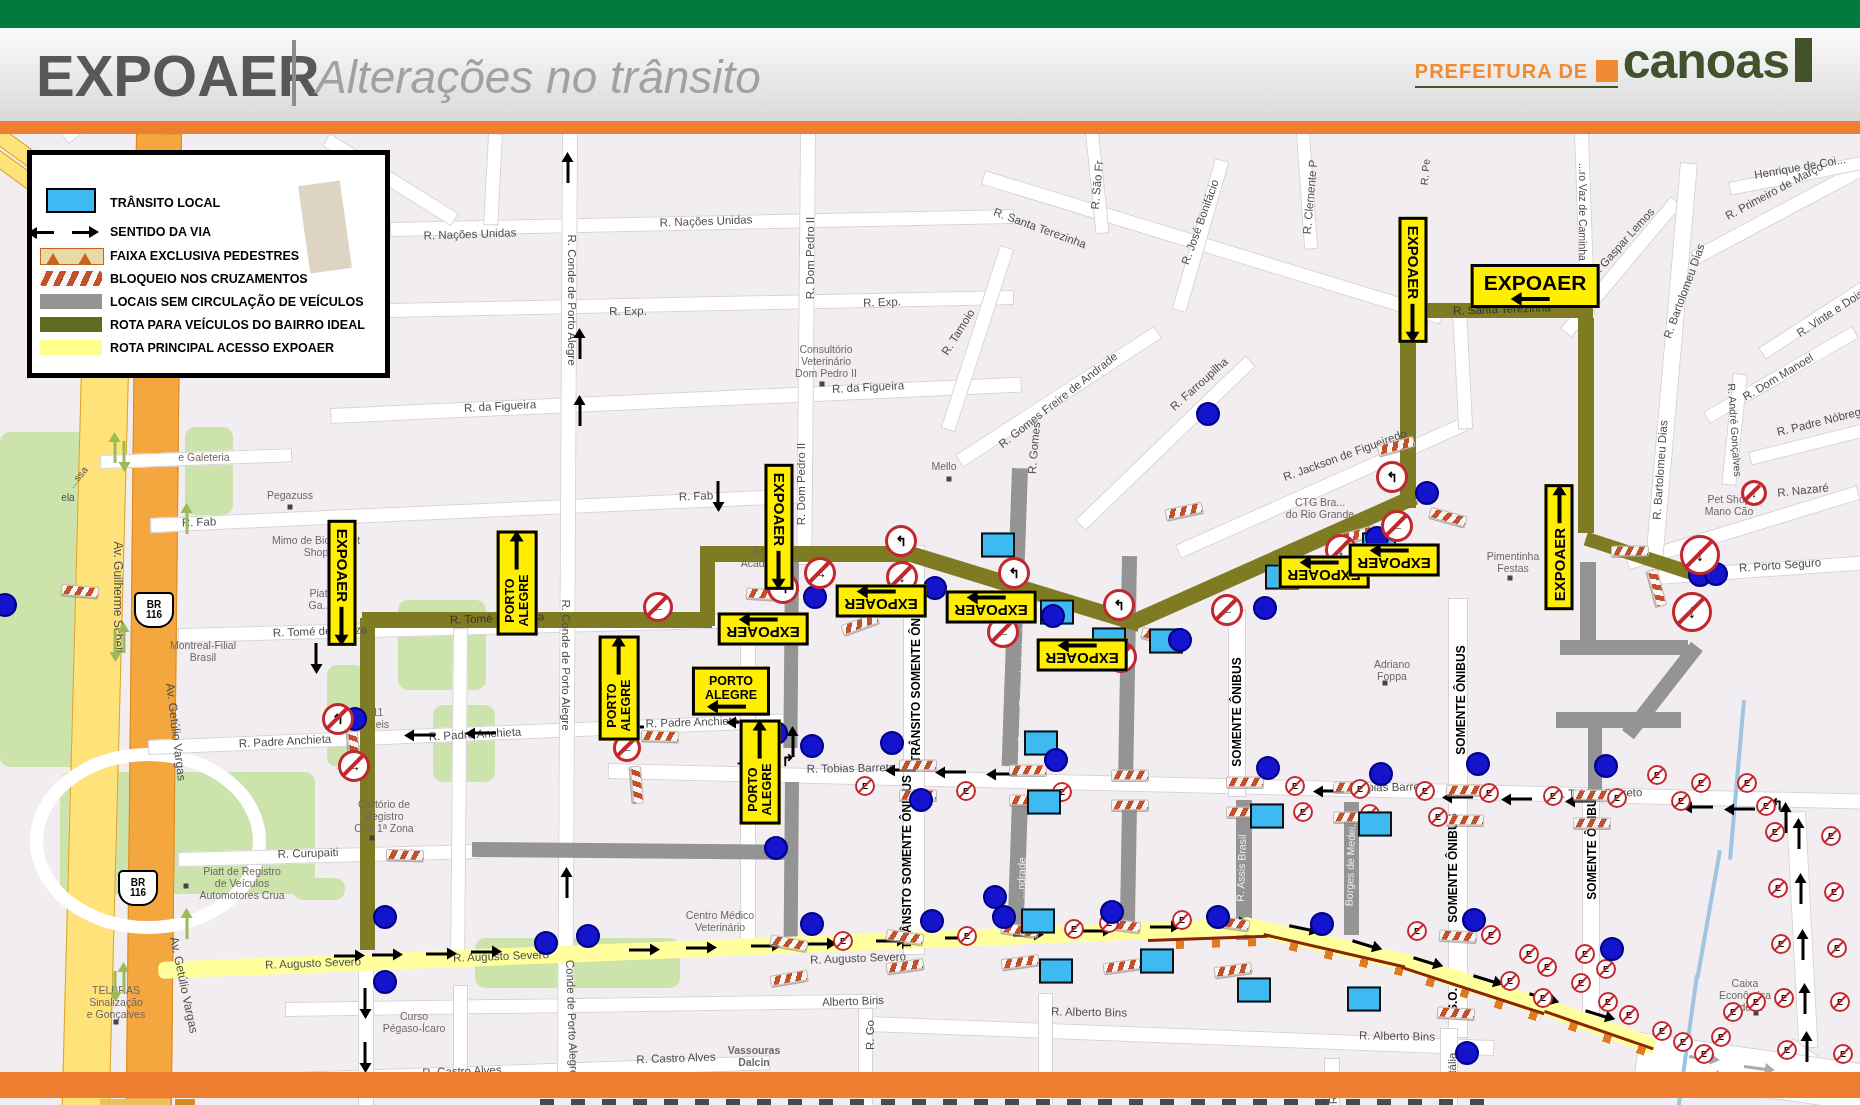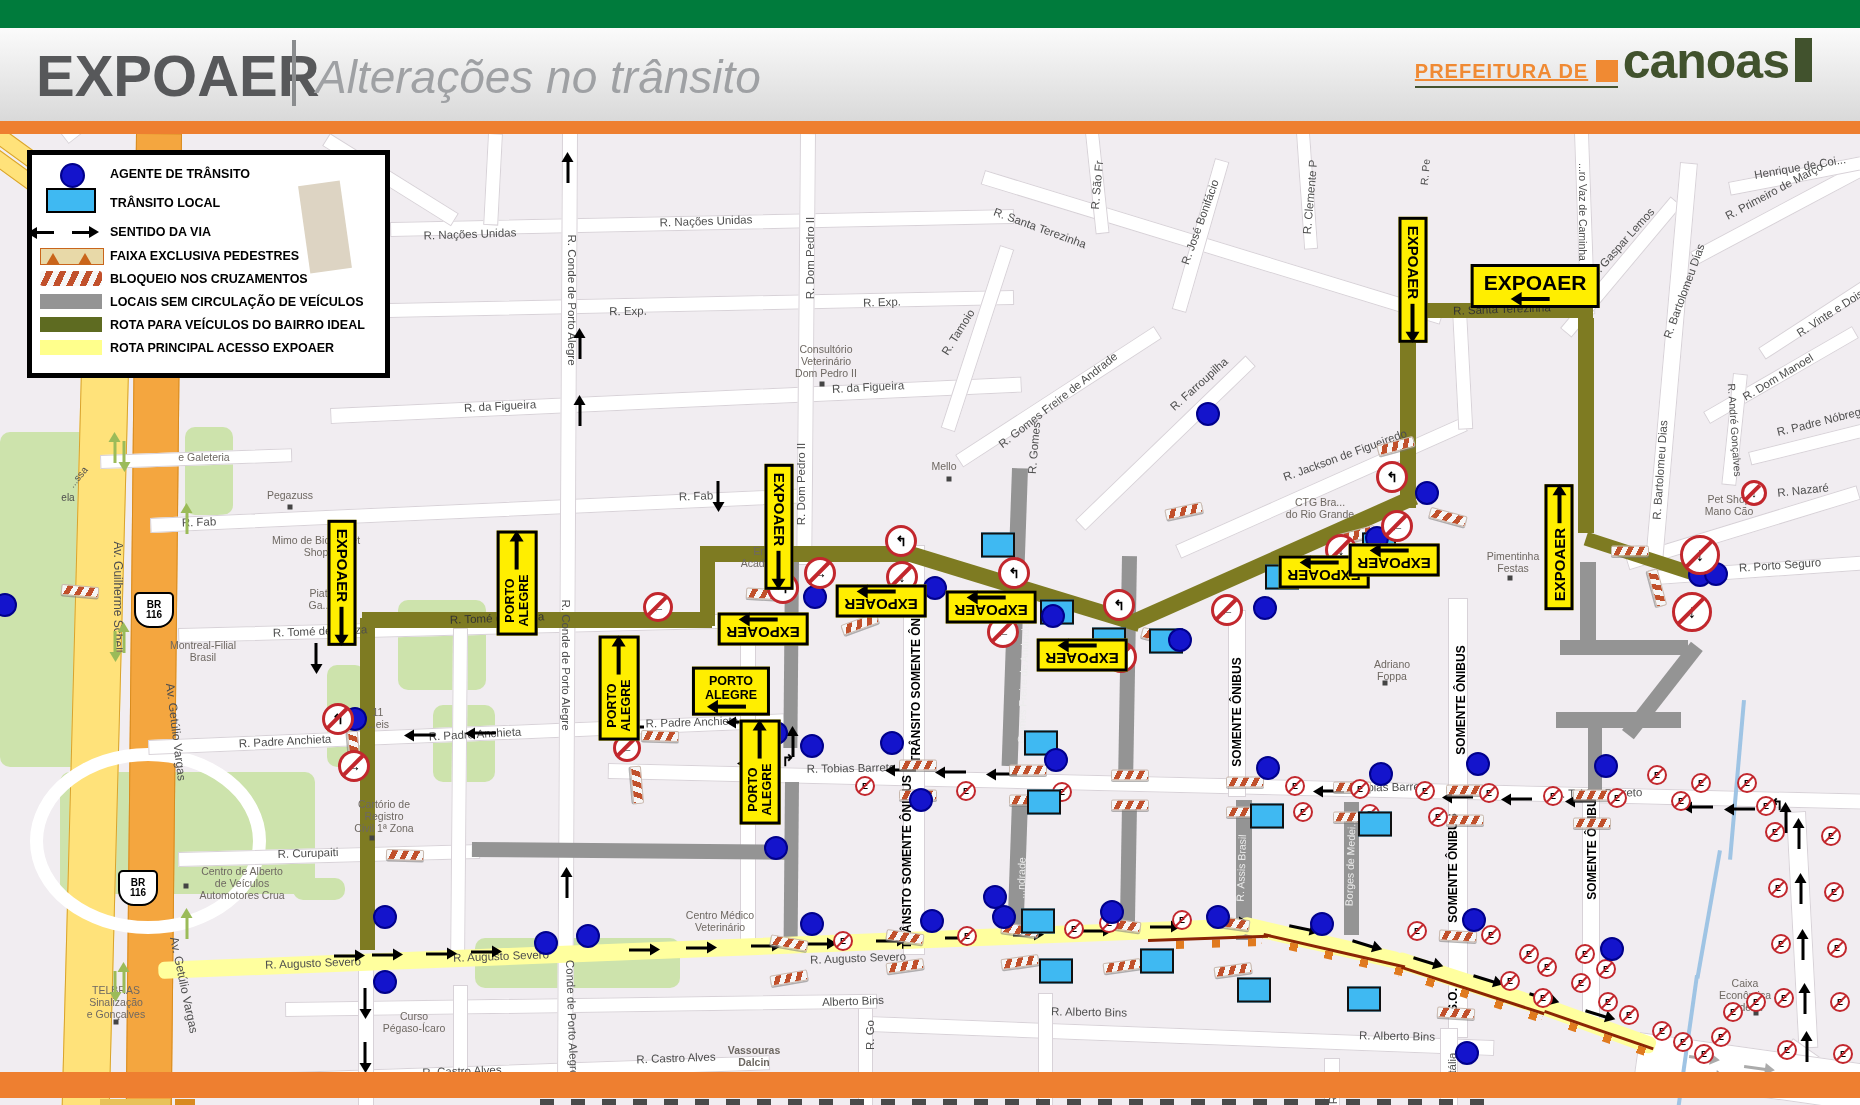--- a/index.html
+++ b/index.html
@@ -4,21 +4,21 @@
 <style>
   html,body{margin:0;padding:0;background:#888;}
   #stage{position:relative;width:1860px;height:1105px;overflow:hidden;background:#F1EDF1;font-family:"Liberation Sans",sans-serif;}
   
   #topbar{position:absolute;left:0;top:0;width:1860px;height:28px;background:#007B3C;z-index:30;}
   #header{position:absolute;left:0;top:28px;width:1860px;height:93px;background:linear-gradient(#FBFBFB,#D9D9D9);z-index:30;}
   #title{position:absolute;left:36px;top:14px;font-size:58px;font-weight:bold;color:#57585A;letter-spacing:0px;}
   #hdiv{position:absolute;left:292px;top:12px;width:4px;height:66px;background:#8A8C8E;}
   #subtitle{position:absolute;left:316px;top:22px;font-size:46px;font-weight:400;color:#9FA1A4;font-style:italic;}
   #logo{position:absolute;right:48px;top:10px;text-align:right;}
-  #logo .l1{display:inline-flex;align-items:center;gap:8px;font-size:20px;font-weight:bold;color:#F08A33;letter-spacing:1px;border-bottom:2px solid #44532F;padding-bottom:3px;text-decoration:underline;}
+  #logo .l1{display:inline-flex;align-items:center;gap:8px;font-size:20px;font-weight:bold;color:#F08A33;letter-spacing:1px;border-bottom:2px solid #44532F;padding-bottom:3px;}
   #logo .l1 .osq{width:22px;height:22px;background:#F08A33;display:inline-block;}
   #logo .l2{display:inline-flex;align-items:flex-end;gap:6px;font-size:50px;line-height:.85;font-weight:bold;color:#41522D;letter-spacing:-1px;}
   #logo .l2 .gsq{width:17px;height:44px;background:#41522D;display:inline-block;}
   #obar{position:absolute;left:0;top:121px;width:1860px;height:13px;background:#EE7F30;z-index:30;}
   #footer{position:absolute;left:0;top:1072px;width:1860px;height:26px;background:#EE7F30;z-index:30;}
   #botfrag{position:absolute;left:540px;top:1099px;width:960px;height:6px;background:repeating-linear-gradient(90deg,#4A4A4A 0 14px,transparent 14px 31px);z-index:29;}
   .bfrag{position:absolute;height:6px;top:1099px;z-index:29;}
   
   #legend{position:absolute;left:27px;top:150px;width:363px;height:228px;background:#fff;border:5px solid #000;z-index:25;box-sizing:border-box;}
   .lrow{position:absolute;left:0;width:100%;height:24px;}
@@ -255,21 +255,21 @@
 Shop</div>
       <div class="poi" style="left: 320px; top: 600px; transform: translate(-50%, -50%) rotate(0deg);">Piatt
 Ga...</div>
       <div class="poi" style="left: 203px; top: 652px; transform: translate(-50%, -50%) rotate(0deg);">Montreal-Filial
 Brasil</div>
       <div class="poi" style="left: 378px; top: 719px; transform: translate(-50%, -50%) rotate(0deg);">11
 ...eis</div>
       <div class="poi" style="left: 384px; top: 817px; transform: translate(-50%, -50%) rotate(0deg);">Cartório de
 Registro
 Civil 1ª Zona</div>
-      <div class="poi" style="left: 242px; top: 884px; transform: translate(-50%, -50%) rotate(0deg);">Centro de Alberto
+      <div class="poi" style="left: 242px; top: 884px; transform: translate(-50%, -50%) rotate(0deg);">Piatt de Registro
 de Veículos
 Automotores Crua</div>
       <div class="poi" style="left: 720px; top: 922px; transform: translate(-50%, -50%) rotate(0deg);">Centro Médico
 Veterinário</div>
       <div class="poi" style="left: 414px; top: 1023px; transform: translate(-50%, -50%) rotate(0deg);">Curso
 Pégaso-Ícaro</div>
       <div class="poi" style="left: 754px; top: 1057px; transform: translate(-50%, -50%) rotate(0deg); font-weight: bold;">Vassouras
 Dalcin</div>
       <div class="poi" style="left: 826px; top: 362px; transform: translate(-50%, -50%) rotate(0deg);">Consultório
 Veterinário
@@ -606,26 +606,20 @@
       <div class="l2">
         <span>canoas</span>
         <span class="gsq"></span>
       </div>
     </div>
   </div>
   <div id="obar"></div>
 
   <div id="legend">
     <div class="bei" style="position:absolute;left:272px;top:28px;width:42px;height:88px;transform:rotate(-8deg);"></div>
-    <div class="lrow" style="top:8px">
-      <div class="lico">
-          <div class="ico-dot"></div>
-        </div>
-      <div class="ltxt">AGENTE DE TRÂNSITO</div>
-    </div>
     <div class="lrow" style="top:33px">
       <div class="lico">
           <div class="ico-rect"></div>
         </div>
       <div class="ltxt" style="top:8px">TRÂNSITO  LOCAL</div>
     </div>
     <div class="lrow" style="top:90px">
       <div class="lico">
         <div class="ico-bar" style="background:#E8D9A8;border:1px solid #C9651B;"></div>
         <div class="cone" style="left:8px"></div>

